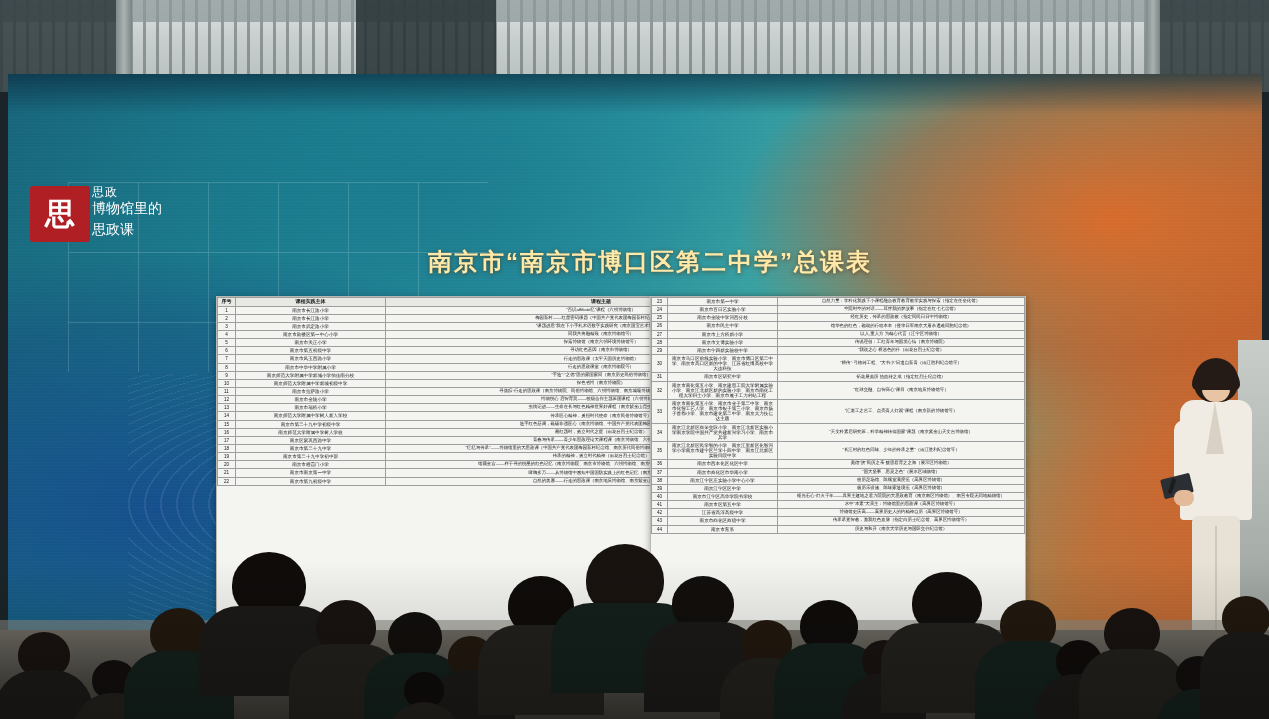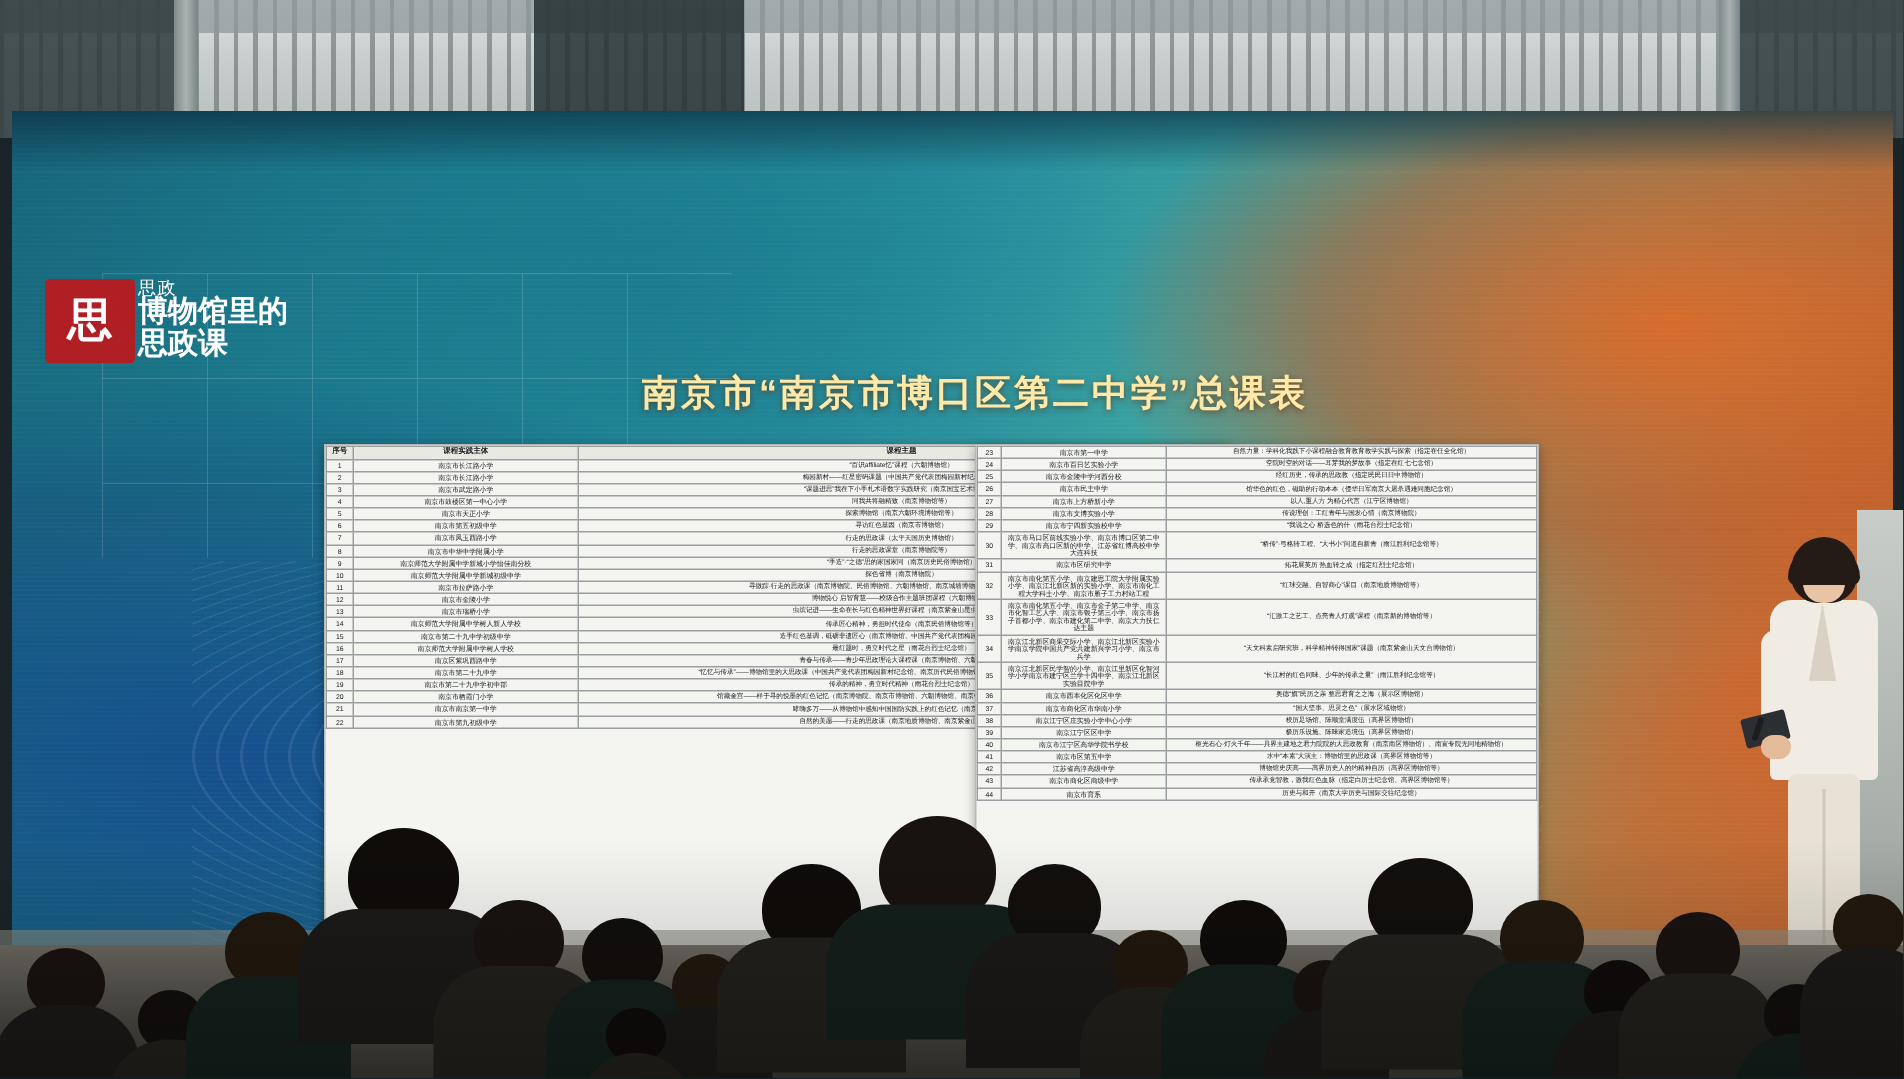--- a/index.html
+++ b/index.html
@@ -39,21 +39,21 @@
     background:
       linear-gradient(90deg,rgba(255,255,255,.7) 0 1px,transparent 1px 100%),
       linear-gradient(180deg,rgba(255,255,255,.7) 0 1px,transparent 1px 100%);
     background-size:70px 70px;}
 
   
   .logo{position:absolute;left:22px;top:108px;width:180px;height:70px;}
   .logo-mark{position:absolute;left:0;top:4px;width:60px;height:56px;background:#b01f24;border-radius:3px;
      color:#fff;font-size:30px;line-height:56px;text-align:center;font-family:"DejaVu Sans",sans-serif;font-weight:bold;}
   .logo-mark-sub{position:absolute;left:62px;top:2px;color:#ffffff;font-size:12px;letter-spacing:1px;}
-  .logo-text{position:absolute;left:62px;top:16px;color:#ffffff;font-size:20px;font-weight:bold;line-height:21px;}
+  .logo-text{position:absolute;left:62px;top:16px;color:#ffffff;font-size:14px;font-weight:normal;line-height:21px;}
 
   .slogan{position:absolute;left:213px;top:133px;color:#ffe9a8;font-size:17px;font-weight:bold;letter-spacing:1px;
     text-shadow:0 0 6px rgba(120,60,0,.6);}
   .headline{position:absolute;left:420px;top:172px;color:#ffe9a8;font-size:24px;font-weight:bold;letter-spacing:2px;
     text-shadow:0 1px 4px rgba(90,40,0,.65);}
 
   
   .table-wrap{position:absolute;left:208px;top:222px;width:600px;height:345px;background:#f4f4f1;
     border:1px solid #b9b9b4;box-shadow:0 2px 7px rgba(0,0,0,.35);overflow:hidden;}
   .table-wrap.right{left:642px;width:374px;}

